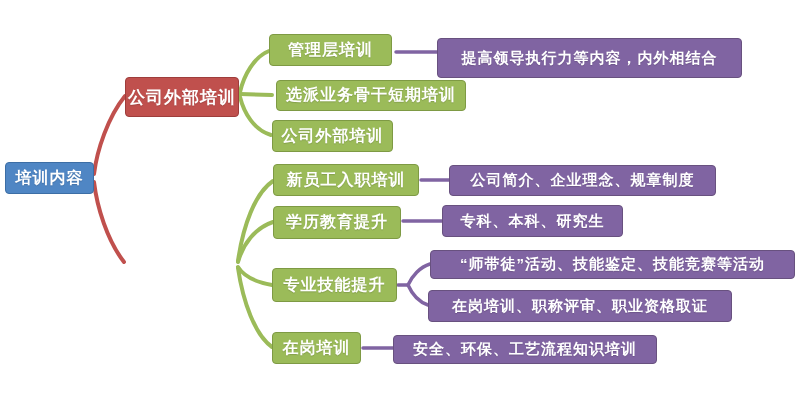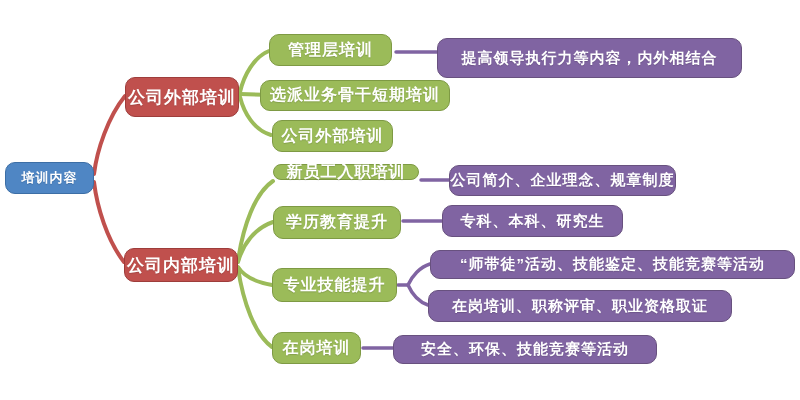--- a/index.html
+++ b/index.html
@@ -32,24 +32,24 @@
   .edge-green{stroke:var(--green); stroke-width:4;}
   .edge-purple{stroke:var(--purple); stroke-width:3.5;}
   .node{
     position:absolute;
     box-sizing:border-box;
     display:flex; align-items:center; justify-content:center;
     color:#fff;
     font-weight:bold;
     letter-spacing:1px;
     white-space:nowrap;
-    border-radius:10px;
+    border-radius:4px;
     text-shadow:0 1px 1px rgba(0,0,0,0.15);
   }
-  .node.blue{ background:var(--blue);  border:1px solid var(--blue-border);  font-size:13px;}
+  .node.blue{ background:var(--blue);  border:1px solid var(--blue-border);  font-size:16px;}
   .node.red{  background:var(--red);   border:1px solid var(--red-border);   font-size:17px;}
   .node.green{background:var(--green); border:1px solid var(--green-border); font-size:16px;}
   .node.purple{background:var(--purple);border:1px solid var(--purple-border);font-size:15px;}
 </style>
 </head>
 <body>
 
 <div class="canvas">
 
   <svg class="edges" width="800" height="400" viewBox="0 0 800 400">
@@ -71,30 +71,29 @@
     <path class="edge-purple" d="M 403,221 L 442,221"></path>
     <path class="edge-purple" d="M 398,285 L 408,285"></path>
     <path class="edge-purple" d="M 408,285 C 412,276 420,267 430,264"></path>
     <path class="edge-purple" d="M 408,285 C 412,294 419,302 428,305"></path>
     <path class="edge-purple" d="M 363,348 L 393,348"></path>
   </svg>
 
   <div class="node blue" style="left:5px;top:162px;width:89px;height:32px">培训内容</div>
 
   <div class="node red" style="left:125px;top:77px;width:114px;height:40px">公司外部培训</div>
-  <div class="node red" style="left:124px;top:248px;width:114px;height:34px">公司内部培训</div>
 
   <div class="node green" style="left:269px;top:34px;width:123px;height:32px">管理层培训</div>
-  <div class="node green" style="left:260px;top:80px;width:190px;height:31px">选派业务骨干短期培训</div>
+  <div class="node green" style="left:276px;top:80px;width:190px;height:31px">选派业务骨干短期培训</div>
   <div class="node green" style="left:272px;top:120px;width:121px;height:32px">公司外部培训</div>
-  <div class="node green" style="left:273px;top:164px;width:146px;height:16px">新员工入职培训</div>
+  <div class="node green" style="left:273px;top:164px;width:146px;height:32px">新员工入职培训</div>
   <div class="node green" style="left:273px;top:206px;width:128px;height:33px">学历教育提升</div>
   <div class="node green" style="left:272px;top:268px;width:125px;height:34px">专业技能提升</div>
   <div class="node green" style="left:272px;top:332px;width:89px;height:32px">在岗培训</div>
 
   <div class="node purple" style="left:437px;top:38px;width:305px;height:40px">提高领导执行力等内容，内外相结合</div>
-  <div class="node purple" style="left:449px;top:165px;width:227px;height:31px">公司简介、企业理念、规章制度</div>
+  <div class="node purple" style="left:449px;top:165px;width:267px;height:31px">公司简介、企业理念、规章制度</div>
   <div class="node purple" style="left:442px;top:205px;width:181px;height:32px">专科、本科、研究生</div>
   <div class="node purple" style="left:430px;top:250px;width:365px;height:29px">“师带徒”活动、技能鉴定、技能竞赛等活动</div>
   <div class="node purple" style="left:428px;top:290px;width:304px;height:32px">在岗培训、职称评审、职业资格取证</div>
-  <div class="node purple" style="left:393px;top:335px;width:264px;height:29px">安全、环保、技能竞赛等活动</div>
+  <div class="node purple" style="left:393px;top:335px;width:264px;height:29px">安全、环保、工艺流程知识培训</div>
 
 </div>
 
 </body></html>

